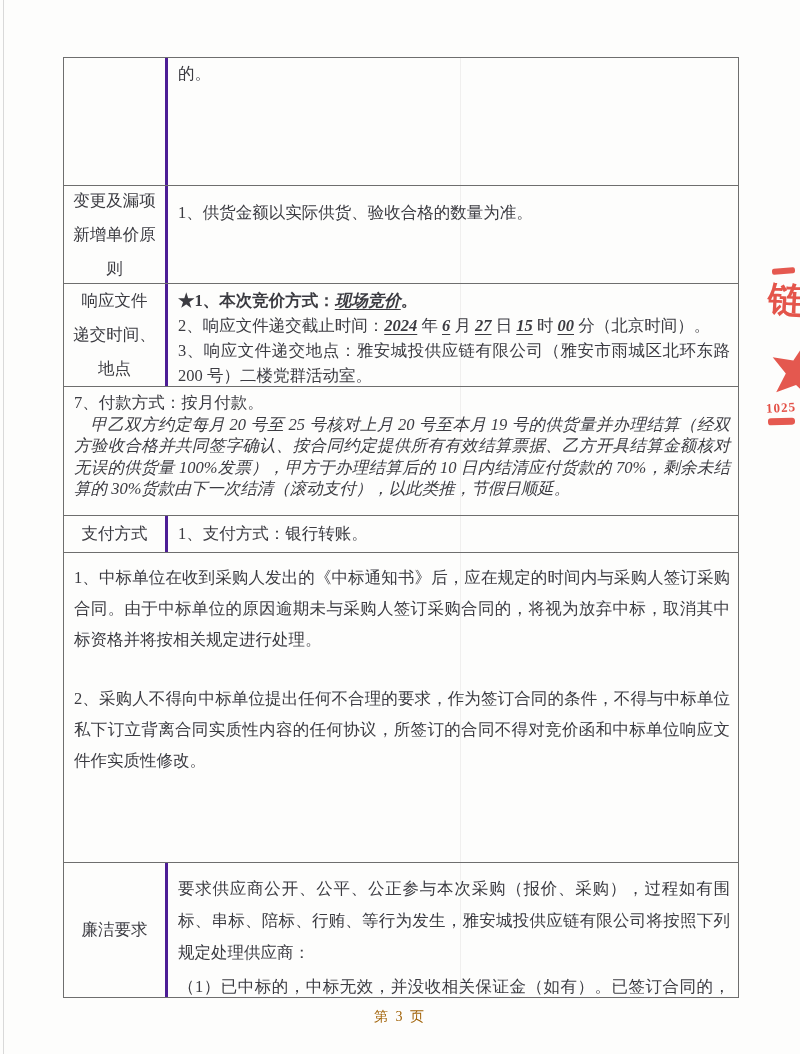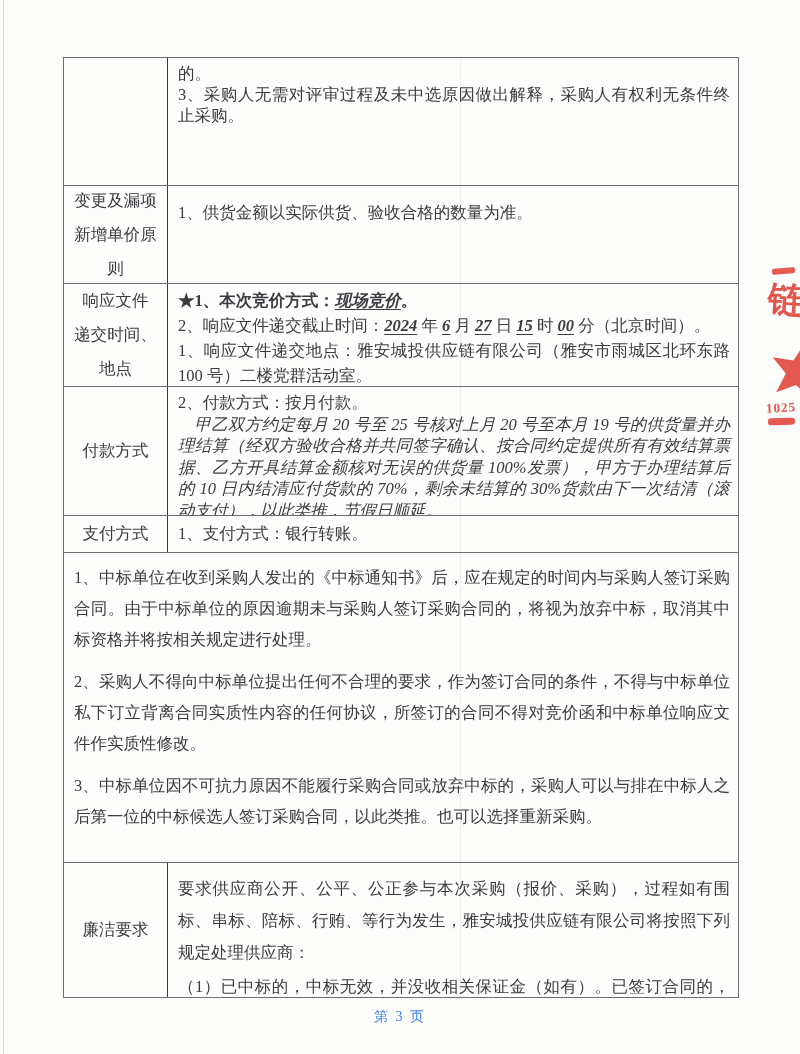--- a/index.html
+++ b/index.html
@@ -18,116 +18,113 @@
     border:1px solid #6e6e6e;
     box-sizing:border-box;
     background:transparent;
   }
   .row{display:flex;border-bottom:1px solid #6e6e6e;box-sizing:border-box;}
   .row:last-child{border-bottom:none;}
   .r1{height:128px;} .r2{height:98px;} .r3{height:103px;} .r4{height:129px;}
   .r5{height:37px;justify-content:flex-end;}  .r6{height:310px;} .r7{height:134px;}
   .label-cell{
     width:104px;flex:0 0 104px;
-    border-right:1px solid #4c1d95;
+    border-right:3px solid #4c1d95;
     display:flex;align-items:center;justify-content:center;
     text-align:center;white-space:pre-line;
     font-size:16.5px;line-height:34px;
     box-sizing:border-box;padding:0 4px;
   }
   .label-top{align-items:flex-start;padding-top:12px;}
   .content-cell{
     flex:1;box-sizing:border-box;
     padding:4px 8px 2px 10px;
     font-size:16.5px;
     text-align:justify;
     overflow:hidden;
   }
   .content-cell p{margin:0;}
   .c1{line-height:21px;padding-top:5px;}
   .c2{line-height:27px;padding-top:13px;}
   .c3{line-height:25px;padding-top:4px;}
   .c4{line-height:21.5px;padding-top:5px;}
   .c5{line-height:22px;padding-top:7px;}
   .c6{line-height:31px;padding-top:9px;}
-  .c6 p + p{margin-top:11px;}
+  .c6 p + p{margin-top:28px;}
   .c7{line-height:32px;padding-top:10px;}
   .c7 p + p{margin-top:2px;}
   .indent1{text-indent:1em;font-style:italic;}
   .u{text-decoration:underline;text-underline-offset:3px;font-style:italic;}
   .b{font-weight:bold;}
   
   .seal{position:absolute;right:0;top:262px;width:42px;height:175px;color:#e2473d;}
   .seal-bar-top{position:absolute;left:14px;top:6px;width:23px;height:6px;background:#e2473d;border-radius:2px;transform:rotate(-5deg);opacity:.9;}
   .seal-char{position:absolute;left:10px;top:14px;font-size:36px;font-weight:bold;transform:rotate(3deg);opacity:.92;}
   .seal-star{position:absolute;left:8px;top:76px;width:66px;height:66px;transform:rotate(12deg);opacity:.9;}
   .seal-num{position:absolute;left:8px;top:138px;font-size:13px;font-weight:bold;letter-spacing:1px;transform:rotate(-3deg);opacity:.95;font-family:"Liberation Serif",serif;}
   .seal-bar-bottom{position:absolute;left:10px;top:156px;width:27px;height:7px;background:#e2473d;border-radius:3px;transform:rotate(-2deg);opacity:.9;}
   .footer{
     position:absolute;left:0;top:1008px;width:100%;
-    text-align:center;font-size:14px;color:#3b82f6;letter-spacing:2px;
+    text-align:center;font-size:14px;color:#a16207;letter-spacing:2px;
   }
 </style>
 </head>
 <body>
 
 <div class="page">
   <div class="scan-edge-left"></div>
   <div class="scan-fold"></div>
 
   <div class="doc-table">
 
     <div class="row r1">
       <div class="label-cell"></div>
       <div class="content-cell c1">
         <p>的。</p>
-        <p>3、采购人无需对评审过程及未中选原因做出解释，采购人有权利无条件终止采购。</p>
       </div>
     </div>
 
     <div class="row r2">
       <div class="label-cell">变更及漏项
 新增单价原
 则</div>
       <div class="content-cell c2">
         <p>1、供货金额以实际供货、验收合格的数量为准。</p>
       </div>
     </div>
 
     <div class="row r3">
       <div class="label-cell">响应文件
 递交时间、
 地点</div>
       <div class="content-cell c3">
         <p><span class="b">★1、本次竞价方式：</span><span class="u b">现场竞价</span><span class="b">。</span></p>
         <p><span>2、响应文件递交截止时间：</span><span class="u b">2024</span><span> 年 </span><span class="u b">6</span><span> 月 </span><span class="u b">27</span><span> 日 </span><span class="u b">15</span><span> 时 </span><span class="u b">00</span><span> 分（北京时间）。</span></p>
-        <p>1、响应文件递交地点：雅安城投供应链有限公司（雅安市雨城区北环东路 100 号）二楼党群活动室。</p>
+        <p>3、响应文件递交地点：雅安城投供应链有限公司（雅安市雨城区北环东路 200 号）二楼党群活动室。</p>
       </div>
     </div>
 
     <div class="row r4">
-      <div class="label-cell">付款方式</div>
       <div class="content-cell c4">
-        <p>2、付款方式：按月付款。</p>
+        <p>7、付款方式：按月付款。</p>
         <p class="indent1">甲乙双方约定每月 20 号至 25 号核对上月 20 号至本月 19 号的供货量并办理结算（经双方验收合格并共同签字确认、按合同约定提供所有有效结算票据、乙方开具结算金额核对无误的供货量 100%发票），甲方于办理结算后的 10 日内结清应付货款的 70%，剩余未结算的 30%货款由下一次结清（滚动支付），以此类推，节假日顺延。</p>
       </div>
     </div>
 
     <div class="row r5">
       <div class="label-cell">支付方式</div>
       <div class="content-cell c5">
         <p>1、支付方式：银行转账。</p>
       </div>
     </div>
 
     <div class="row r6">
       <div class="content-cell c6">
         <p>1、中标单位在收到采购人发出的《中标通知书》后，应在规定的时间内与采购人签订采购合同。由于中标单位的原因逾期未与采购人签订采购合同的，将视为放弃中标，取消其中标资格并将按相关规定进行处理。</p>
         <p>2、采购人不得向中标单位提出任何不合理的要求，作为签订合同的条件，不得与中标单位私下订立背离合同实质性内容的任何协议，所签订的合同不得对竞价函和中标单位响应文件作实质性修改。</p>
-        <p>3、中标单位因不可抗力原因不能履行采购合同或放弃中标的，采购人可以与排在中标人之后第一位的中标候选人签订采购合同，以此类推。也可以选择重新采购。</p>
       </div>
     </div>
 
     <div class="row r7">
       <div class="label-cell">廉洁要求</div>
       <div class="content-cell c7">
         <p>要求供应商公开、公平、公正参与本次采购（报价、采购），过程如有围标、串标、陪标、行贿、等行为发生，雅安城投供应链有限公司将按照下列规定处理供应商：</p>
         <p>（1）已中标的，中标无效，并没收相关保证金（如有）。已签订合同的，雅安</p>
       </div>
     </div>

